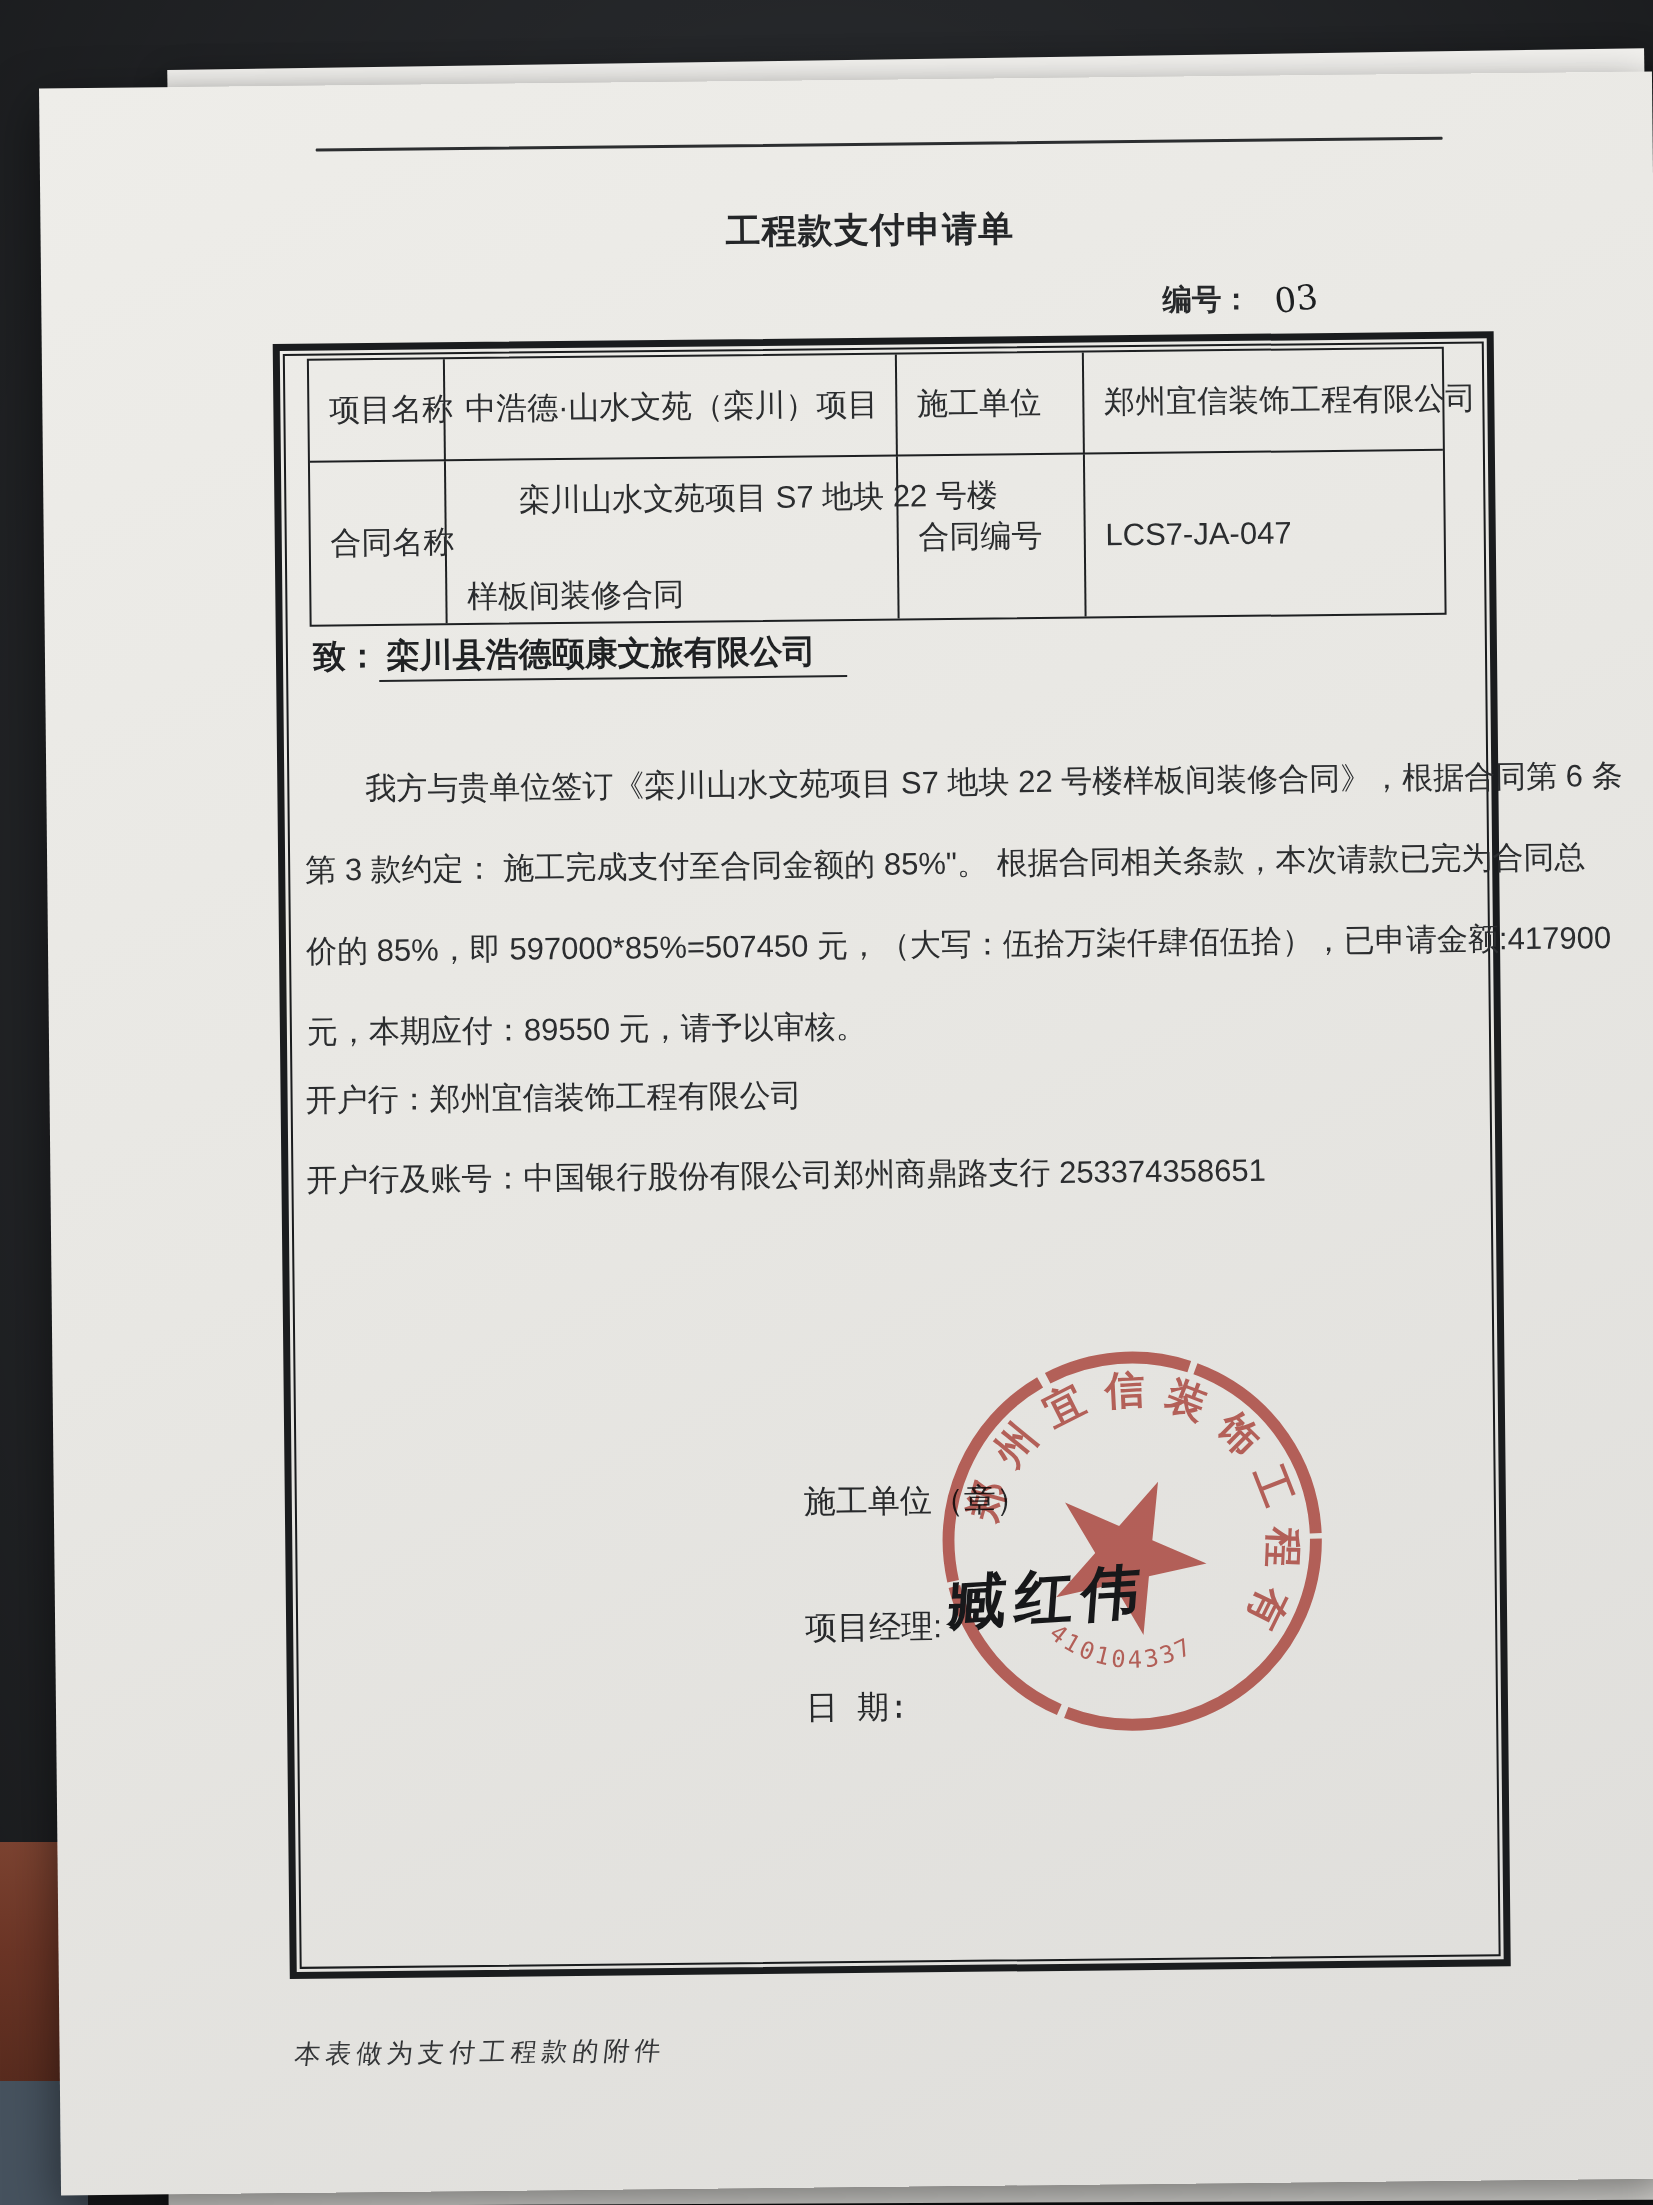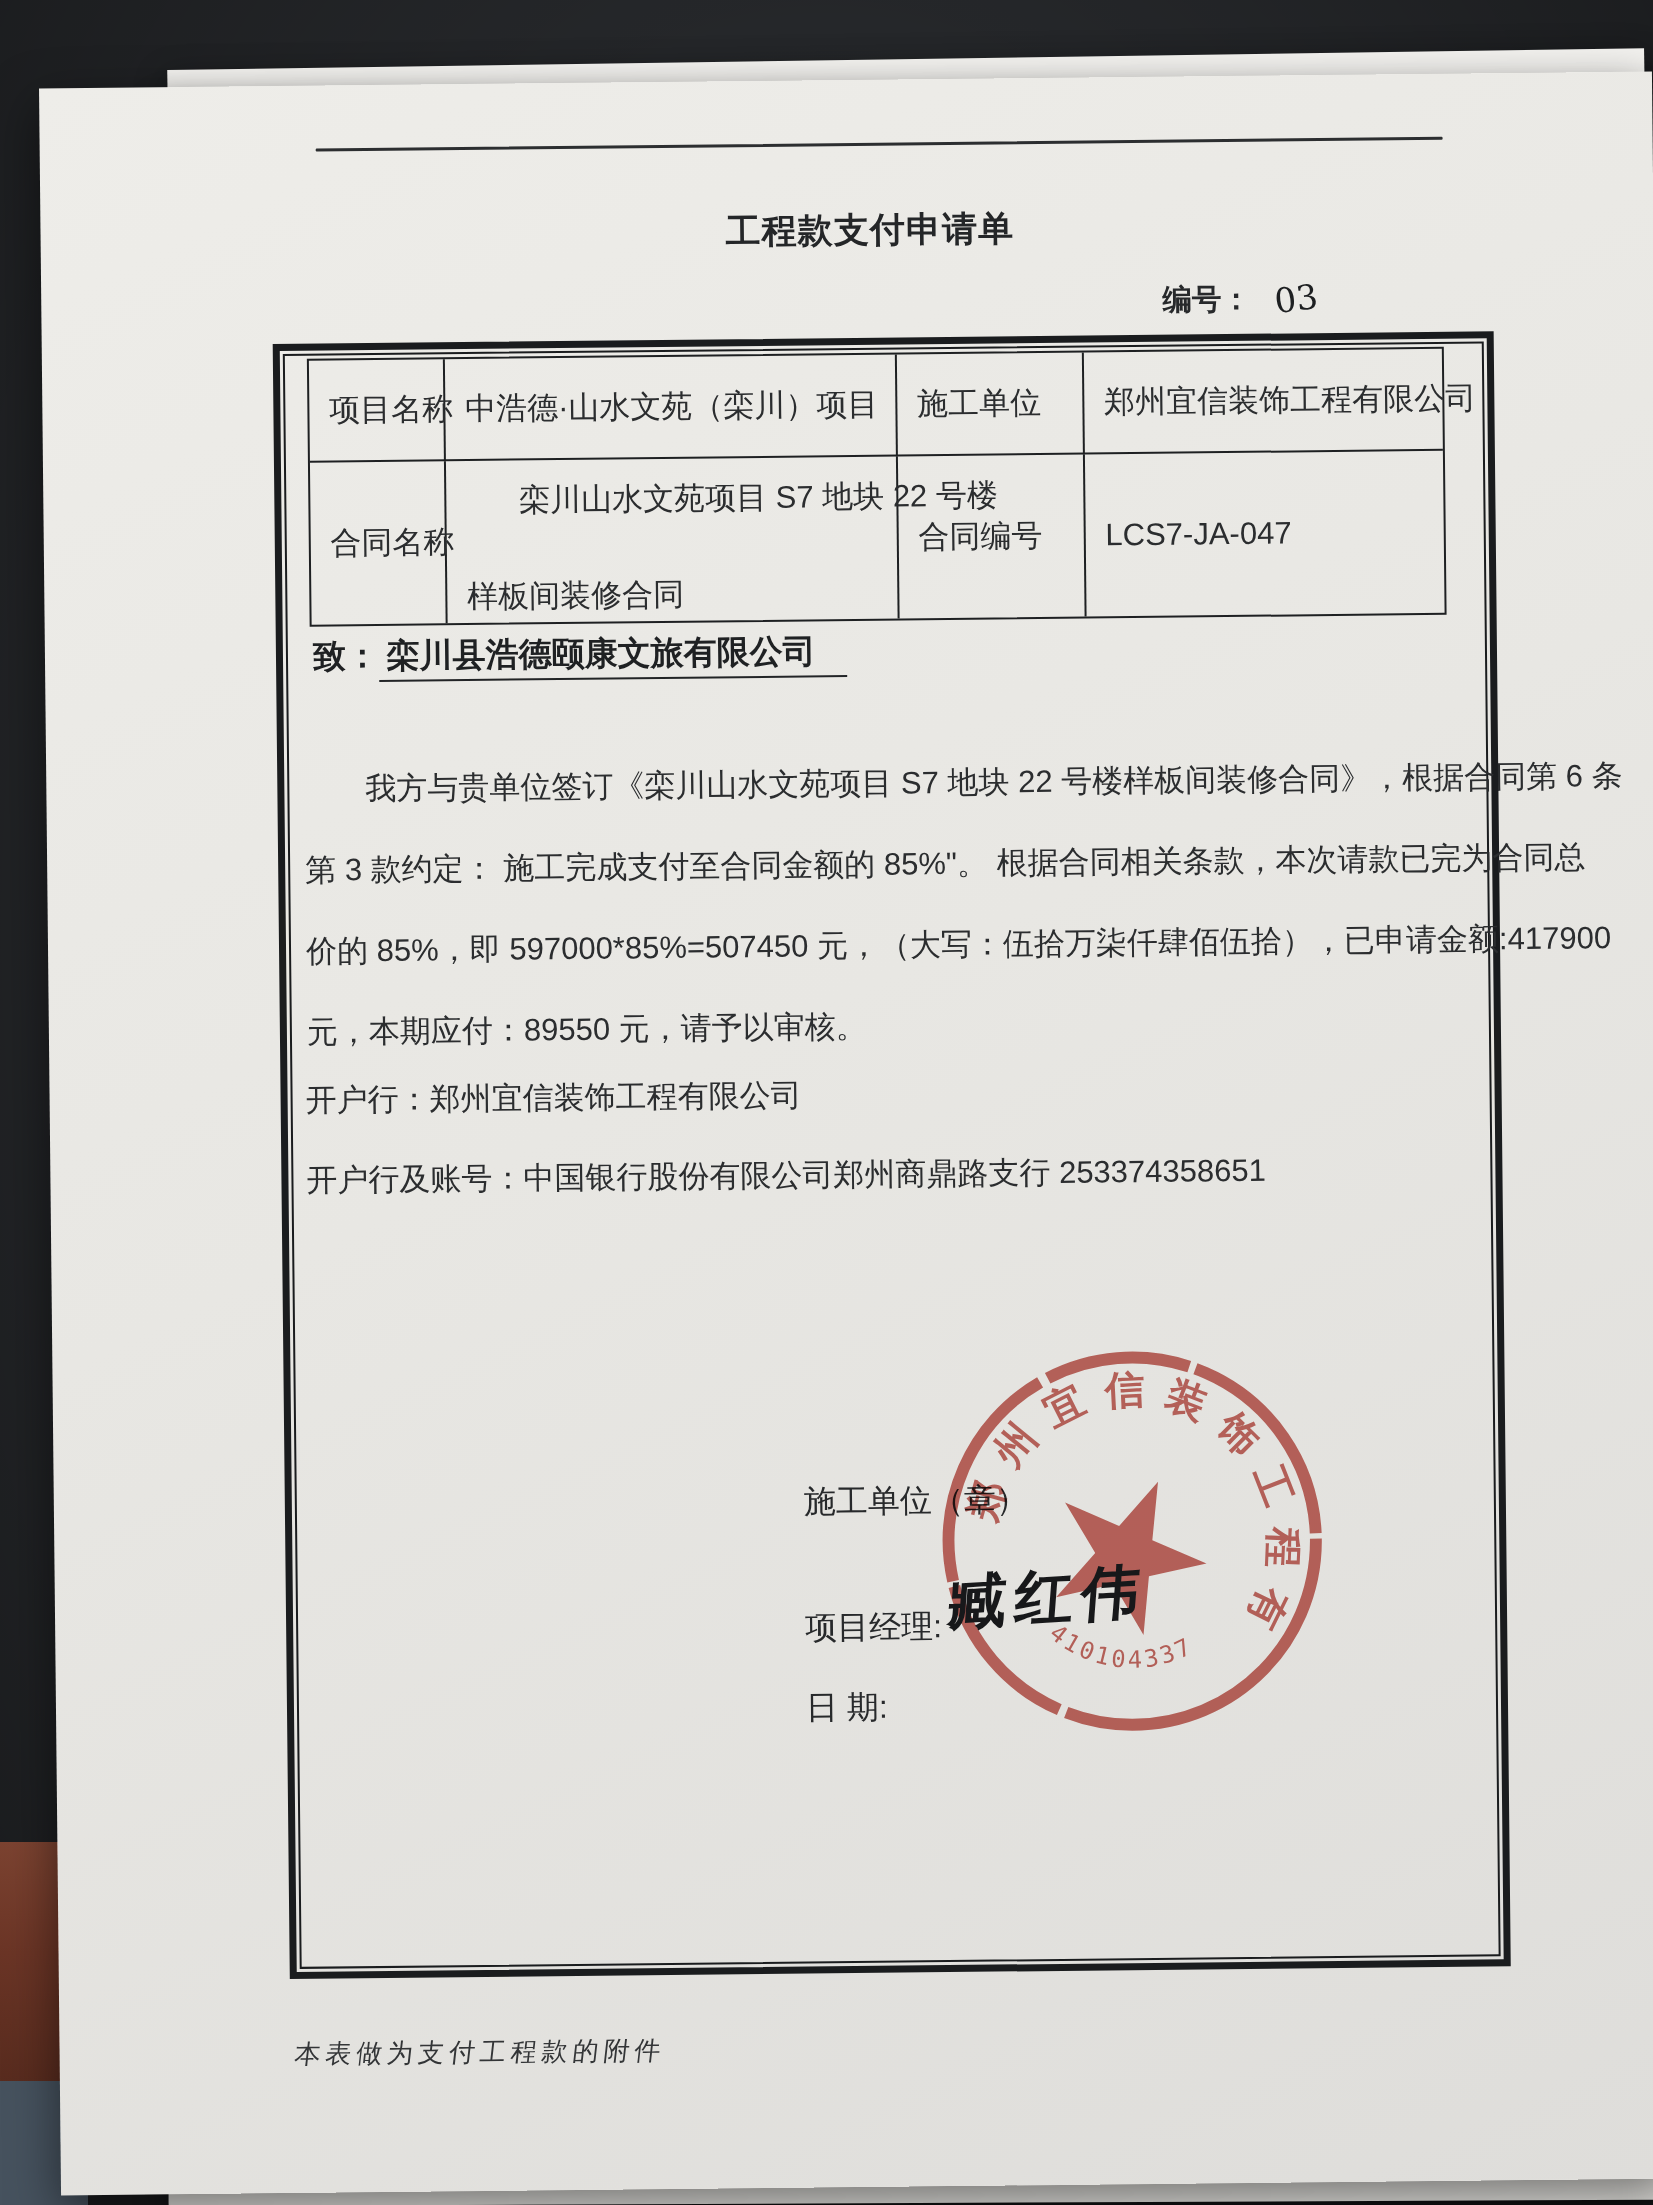--- a/index.html
+++ b/index.html
@@ -57,21 +57,21 @@
     font-family:"Liberation Serif","DejaVu Serif",serif;font-size:33px;font-weight:700;color:#1f2123;}
   .to-line .to-value{border-bottom:2.7px solid #222426;padding:0 31px 5.5px 7.7px;}
   .body-para{position:absolute;left:20px;top:398px;width:1170px;font-size:31px;line-height:81px;color:#2b2d2f;}
   .body-para .pline{white-space:nowrap;}
   .body-para .pline.indent{text-indent:61px;}
   .bank-1{position:absolute;left:18px;top:729px;font-size:31px;white-space:nowrap;color:#2b2d2f;}
   .bank-2{position:absolute;left:18px;top:809px;font-size:31px;white-space:nowrap;color:#2b2d2f;}
   .sig-label{position:absolute;left:512px;font-size:32px;white-space:nowrap;color:#27292b;}
   .sig-unit{top:1135px;}
   .sig-manager{top:1261px;}
-  .sig-date{top:1341px;}
+  .sig-date{top:1341px;font-family:Liberation Mono, monospace;}
   .stamp{position:absolute;left:624px;top:983px;width:432px;height:432px;
     transform:rotate(24deg);opacity:.85;mix-blend-mode:multiply;}
   .manager-signature{
     position:absolute;left:655px;top:1215px;z-index:5;
     font-family:"DejaVu Serif",serif;font-size:59px;font-weight:700;color:#17181a;
     transform:rotate(-3deg) skewX(-8deg);letter-spacing:7.7px;white-space:nowrap;
   }
   .footer-note{position:absolute;left:235px;top:1951px;white-space:nowrap;
     font-family:"Liberation Serif","DejaVu Serif",serif;font-size:26px;letter-spacing:4.9px;
     transform:skewX(-7deg);color:#333537;}

